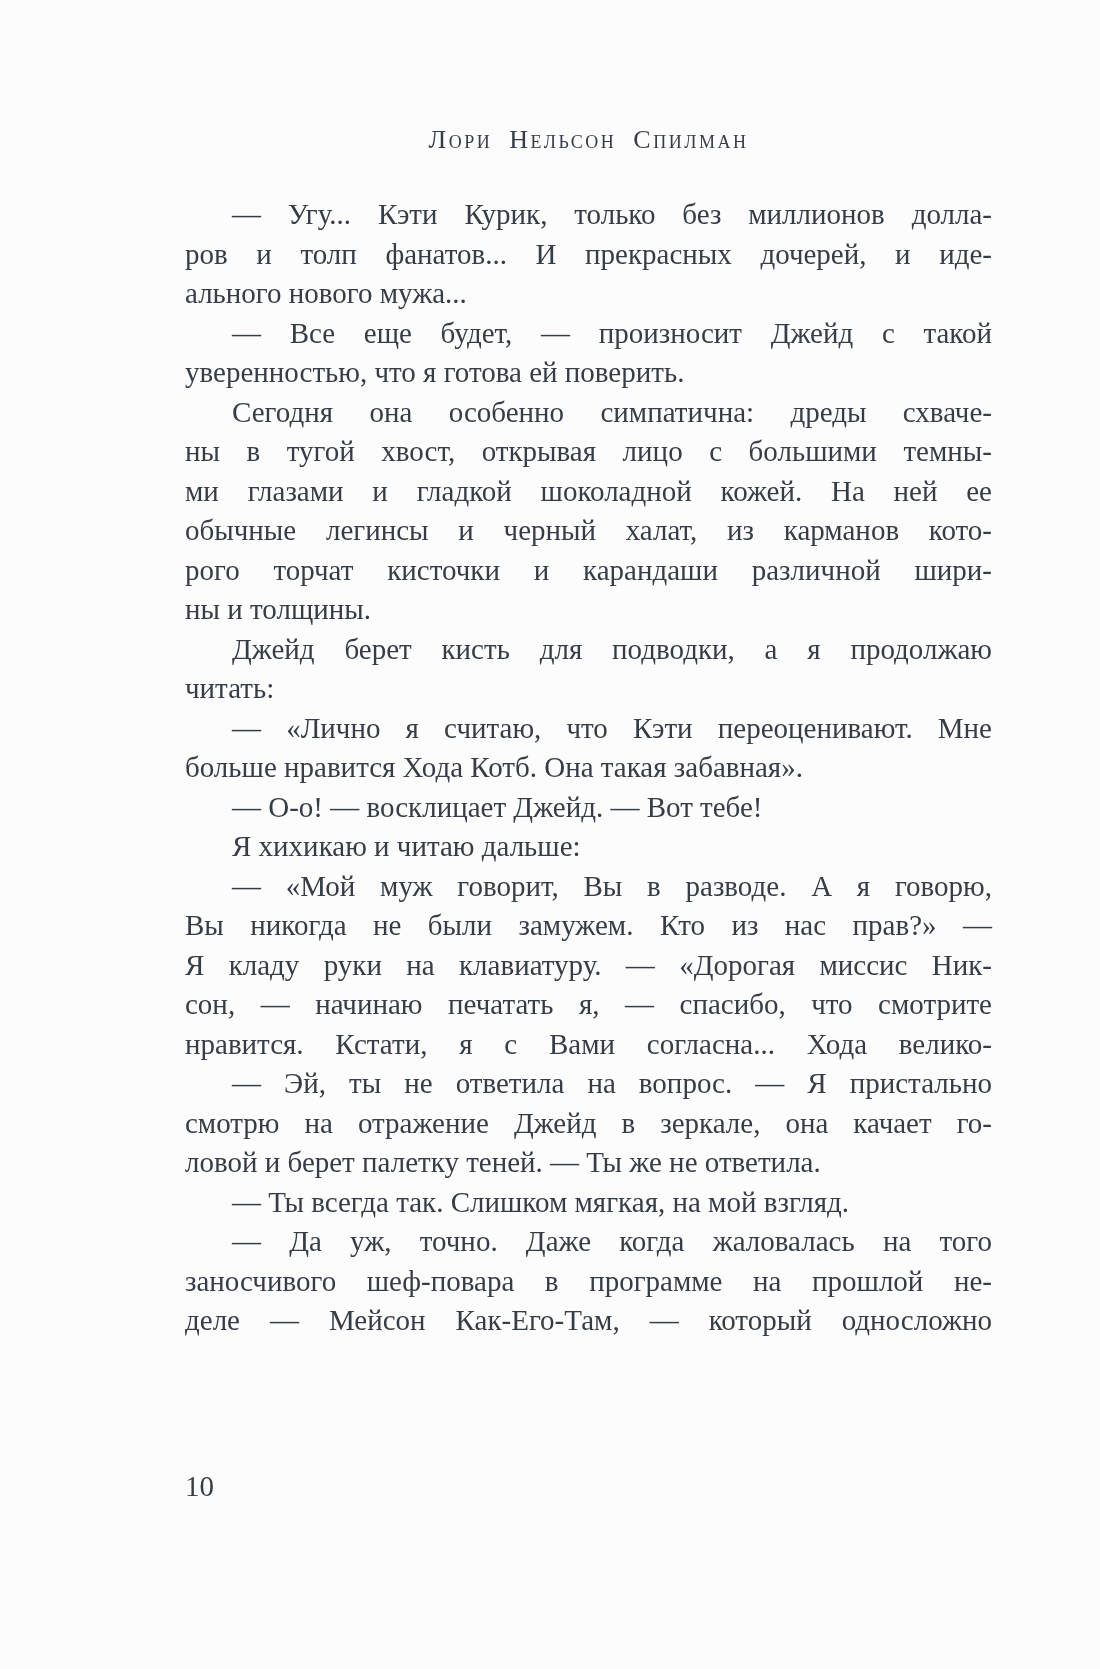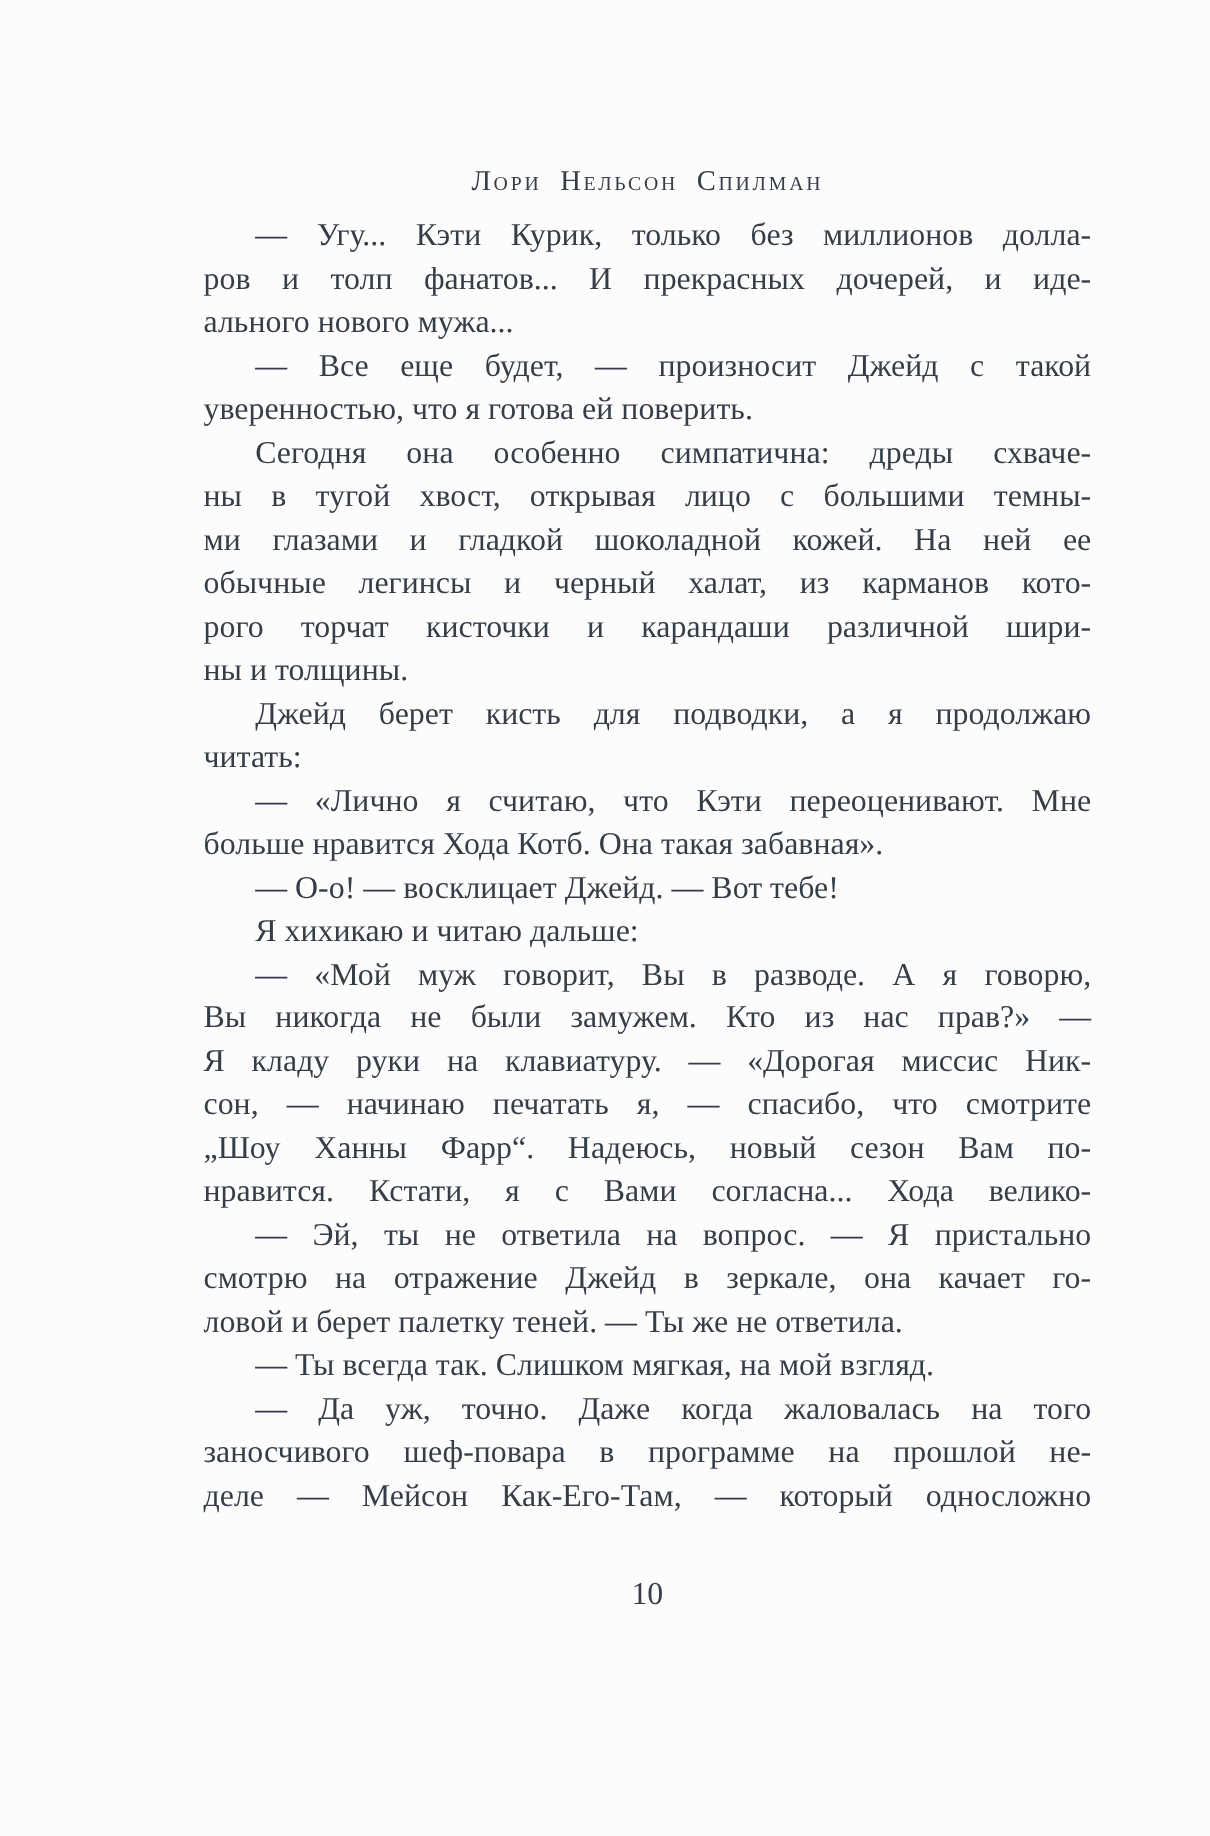--- a/index.html
+++ b/index.html
@@ -21,21 +21,20 @@
     top: 124px;
     left: 185px;
     width: 807px;
     text-align: center;
     font-size: 26px;
     line-height: 32px;
     font-variant: small-caps;
     letter-spacing: 2.5px;
     word-spacing: 8px;
     color: var(--fg, #363d47);
-    margin-top: 25px;
   }
   .body-text {
     position: absolute;
     top: 195px;
     left: 185px;
     width: 807px;
     font-size: 29px;
     line-height: 39.5px;
   }
   .line {
@@ -46,24 +45,24 @@
   }
   .line.last {
     text-align: right;
     text-align-last: left;
   }
   .line.indent {
     text-indent: 47px;
   }
   .page-number {
     position: absolute;
-    top: 1430px;
+    top: 1467px;
     left: 185px;
     width: 807px;
-    text-align: center;
+    text-align: left;
     font-size: 29px;
     line-height: 39.5px;
   }
 </style>
 </head>
 <body>
 
 <div class="page">
   <div class="running-head">Лори Нельсон Спилман</div>
 
@@ -82,21 +81,20 @@
       <div class="line indent">Джейд берет кисть для подводки, а я продолжаю</div>
       <div class="line last">читать:</div>
       <div class="line indent">— «Лично я считаю, что Кэти переоценивают. Мне</div>
       <div class="line last">больше нравится Хода Котб. Она такая забавная».</div>
       <div class="line indent last">— О-о! — восклицает Джейд. — Вот тебе!</div>
       <div class="line indent last">Я хихикаю и читаю дальше:</div>
       <div class="line indent">— «Мой муж говорит, Вы в разводе. А я говорю,</div>
       <div class="line">Вы никогда не были замужем. Кто из нас прав?» —</div>
       <div class="line">Я кладу руки на клавиатуру. — «Дорогая миссис Ник-</div>
       <div class="line">сон, — начинаю печатать я, — спасибо, что смотрите</div>
-      <div class="line">„Шоу Ханны Фарр“. Надеюсь, новый сезон Вам по-</div>
       <div class="line">нравится. Кстати, я с Вами согласна... Хода велико-</div>
       <div class="line indent">— Эй, ты не ответила на вопрос. — Я пристально</div>
       <div class="line">смотрю на отражение Джейд в зеркале, она качает го-</div>
       <div class="line last">ловой и берет палетку теней. — Ты же не ответила.</div>
       <div class="line indent last">— Ты всегда так. Слишком мягкая, на мой взгляд.</div>
       <div class="line indent">— Да уж, точно. Даже когда жаловалась на того</div>
       <div class="line">заносчивого шеф-повара в программе на прошлой не-</div>
       <div class="line">деле — Мейсон Как-Его-Там, — который односложно</div>
     </div>
 

